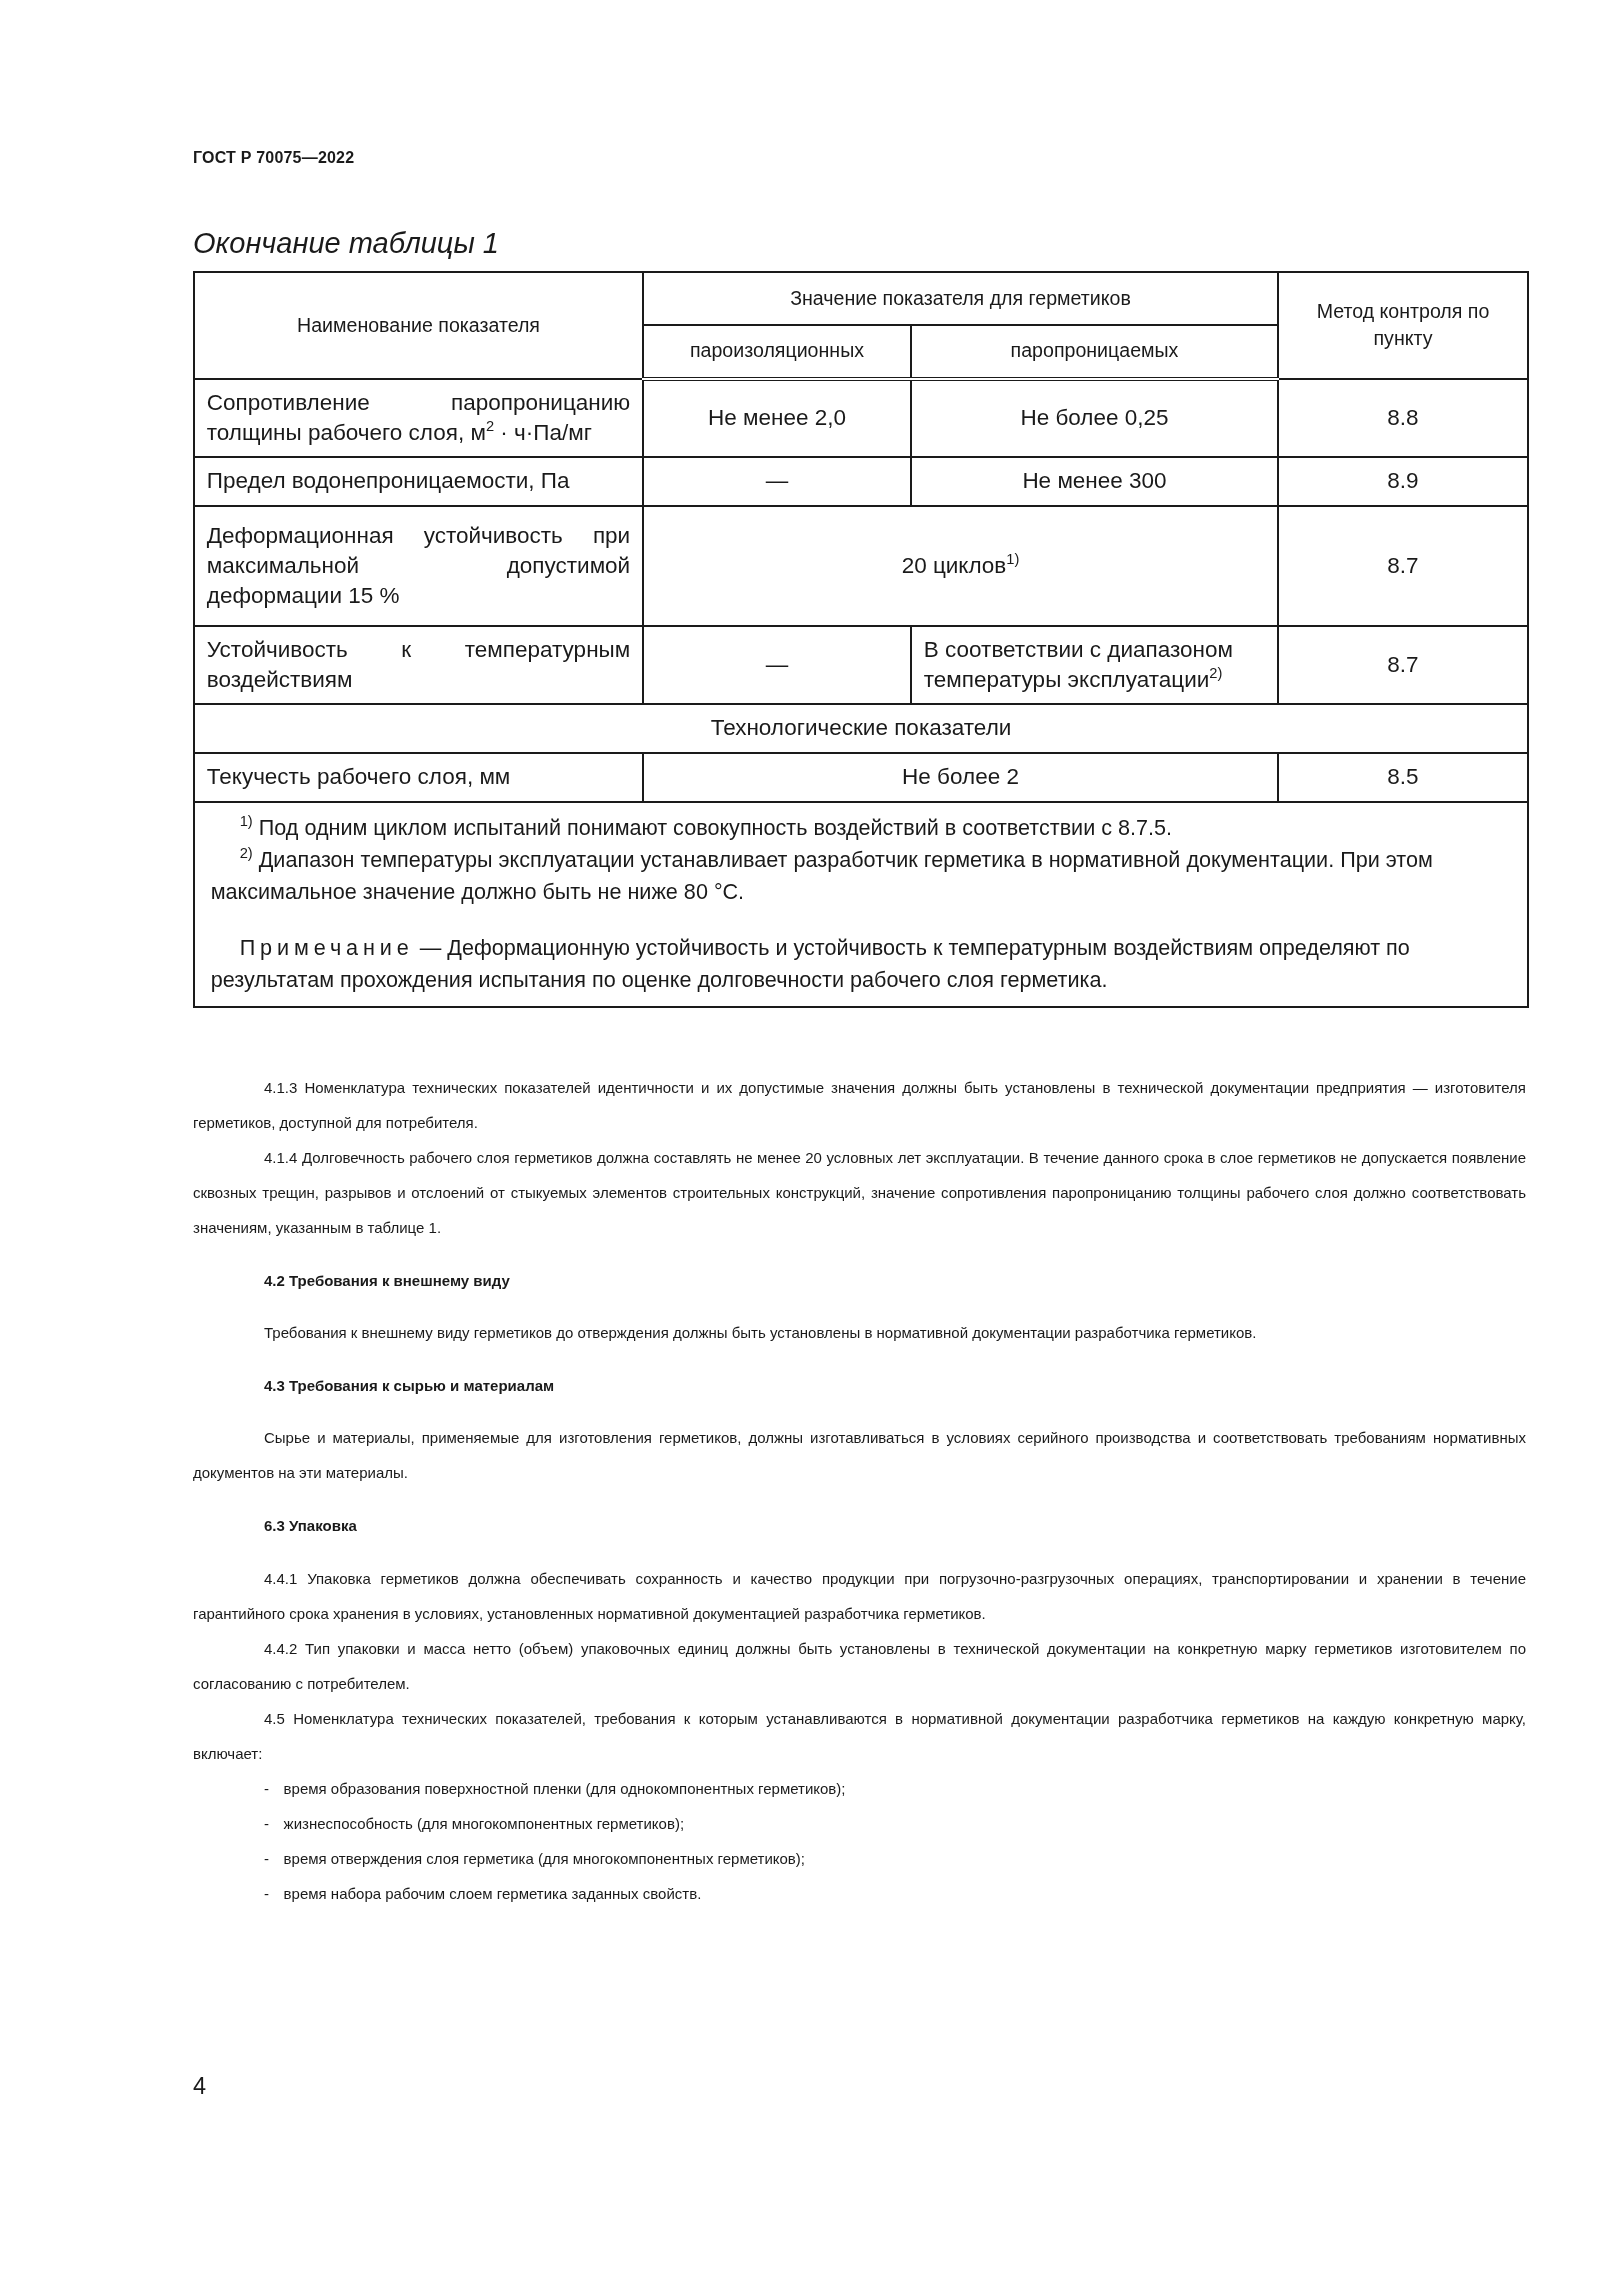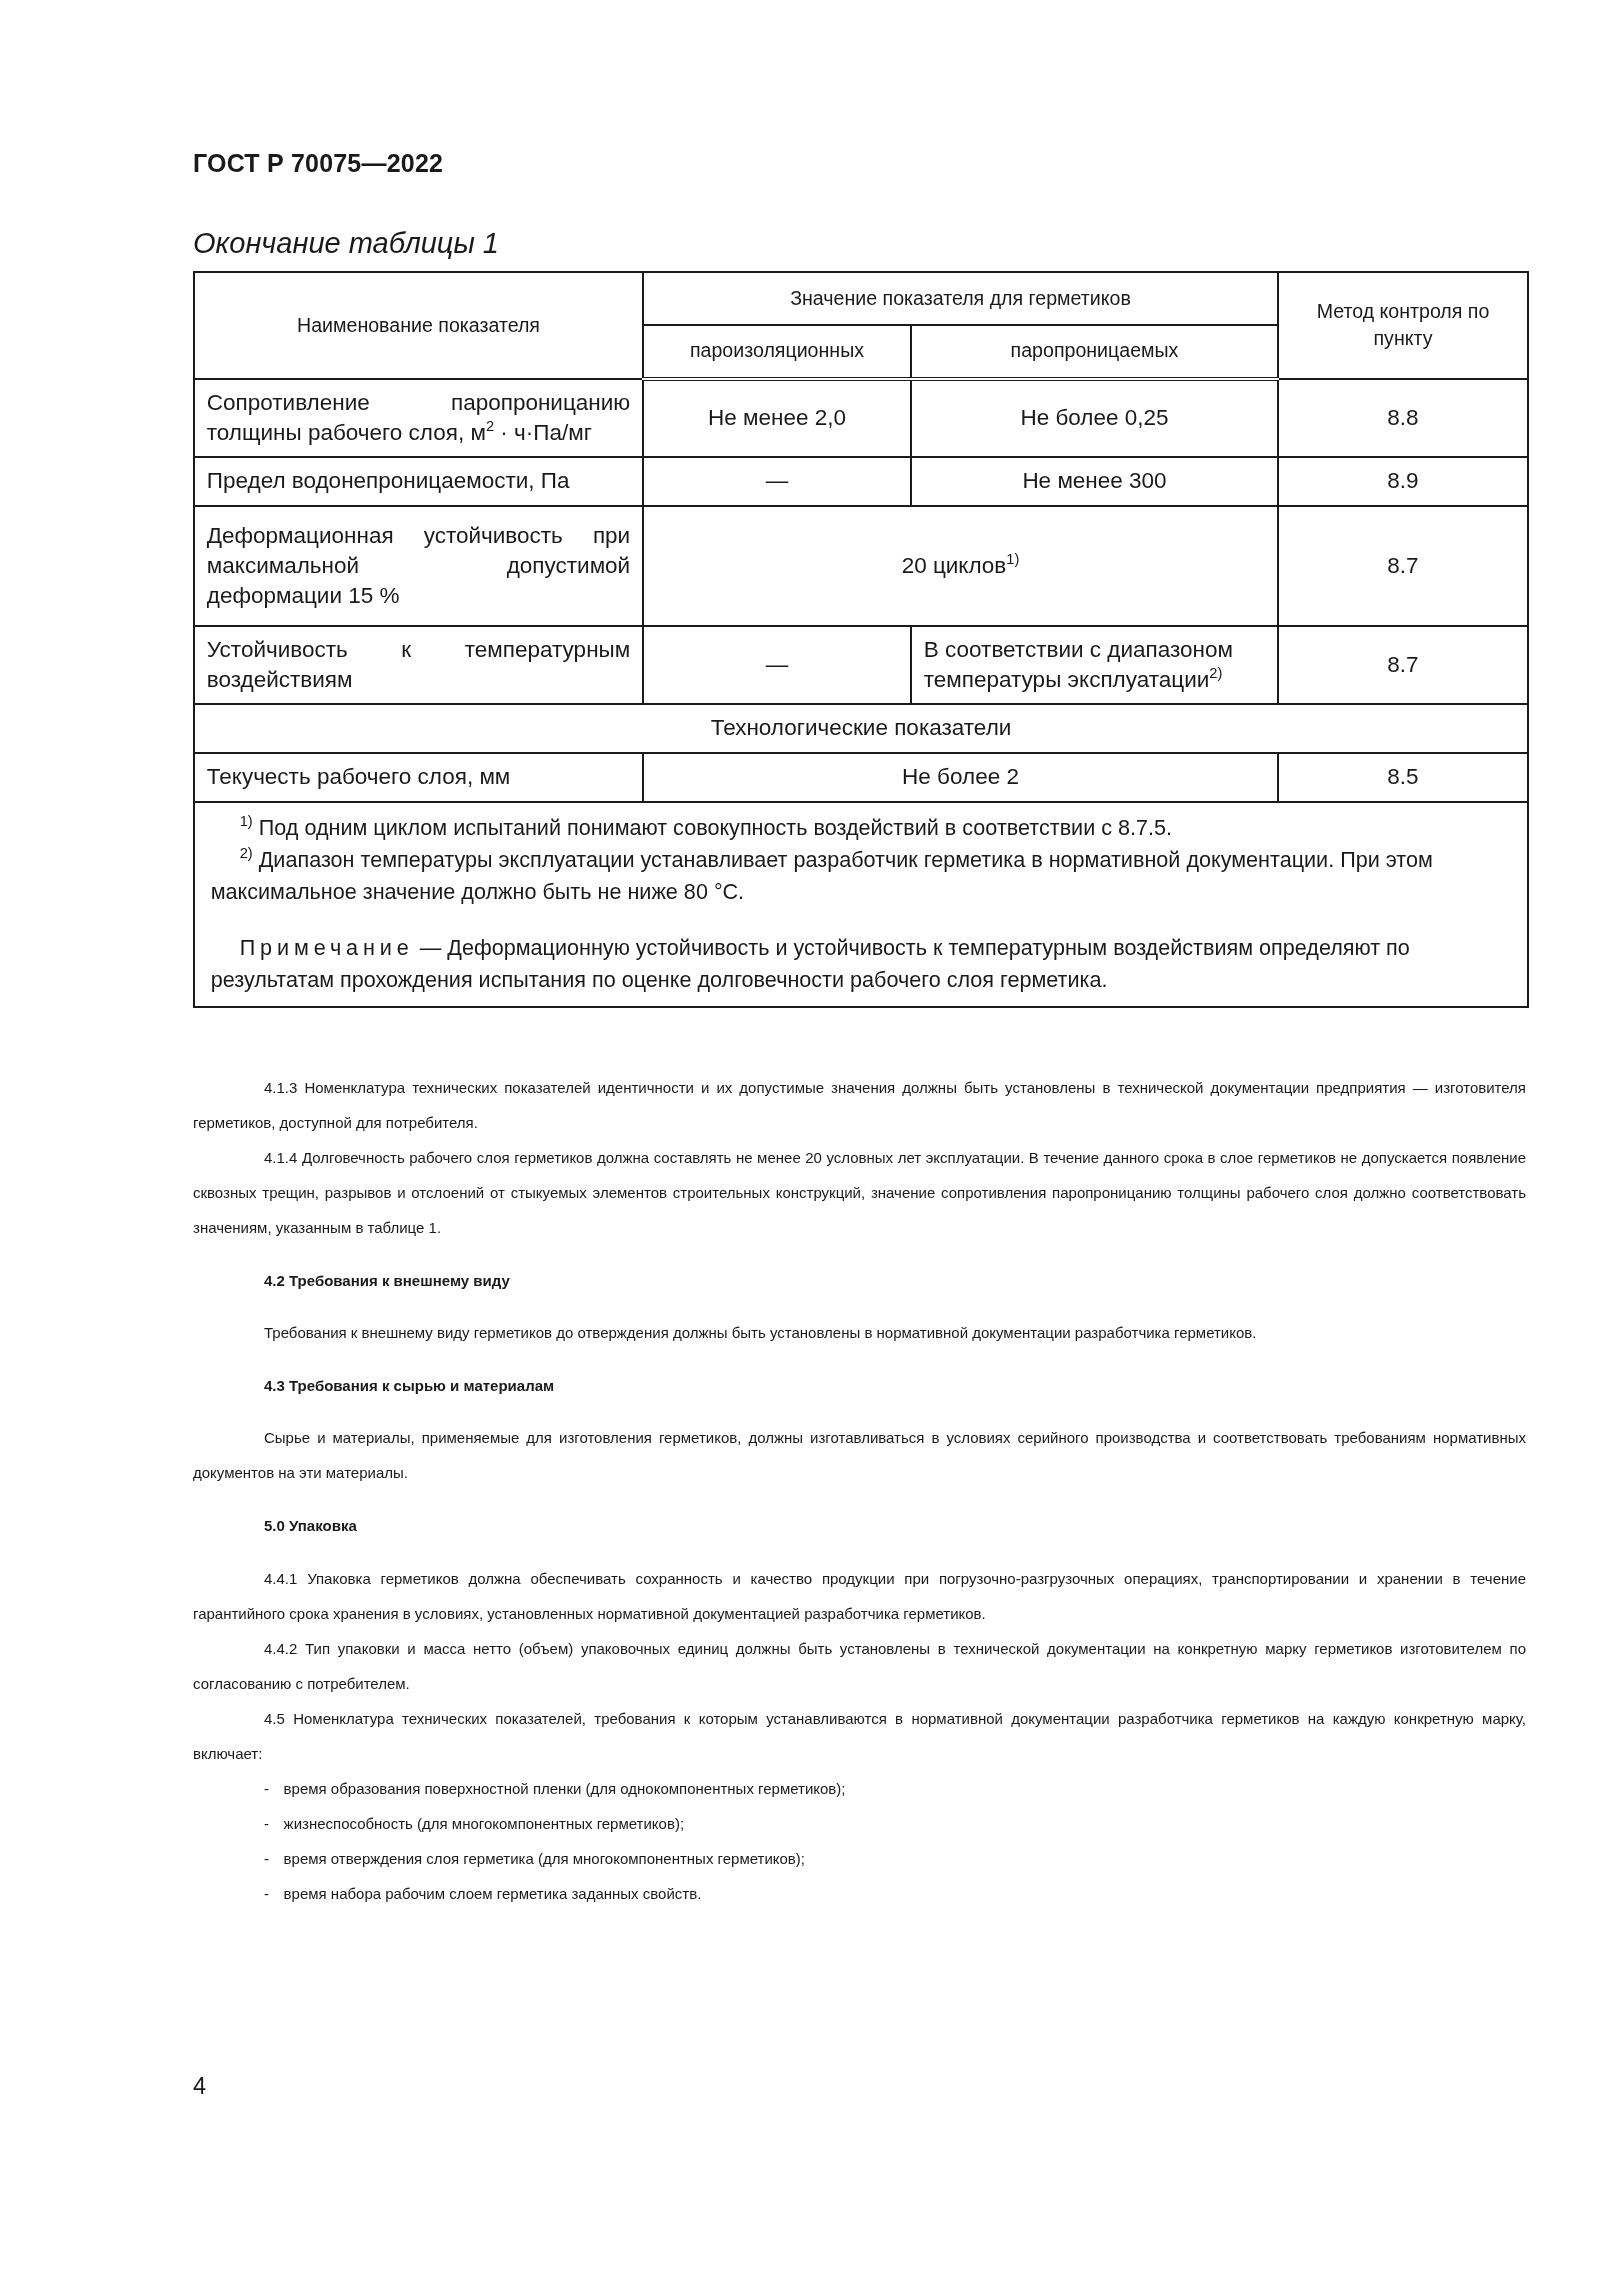--- a/index.html
+++ b/index.html
@@ -3,21 +3,21 @@
 <meta charset="utf-8">
 <style>
   html, body { margin: 0; padding: 0; background: #ffffff; }
   body {
     width: 1621px; height: 2293px; position: relative; overflow: hidden;
     font-family: "Liberation Sans", "DejaVu Sans", sans-serif;
     color: #1a1a1a;
   }
   .doc-code {
     position: absolute; left: 193px; top: 149px;
-    font-weight: bold; font-size: 25px; letter-spacing: 0.2px;
+    font-weight: bold; font-size: 16px; letter-spacing: 0.2px;
   }
   .table-caption {
     position: absolute; left: 193px; top: 227px;
     font-style: italic; font-size: 29px;
   }
   table.spec {
     position: absolute; left: 193px; top: 271px;
     width: 1333px; border-collapse: collapse;
     font-size: 22.5px; line-height: 30px;
     table-layout: fixed;
@@ -115,21 +115,21 @@
   </tbody>
 </table>
 
 <div class="body">
   <p class="para">4.1.3 Номенклатура технических показателей идентичности и их допустимые значения должны быть установлены в технической документации предприятия — изготовителя герметиков, доступной для потребителя.</p>
   <p class="para">4.1.4 Долговечность рабочего слоя герметиков должна составлять не менее 20 условных лет эксплуатации. В течение данного срока в слое герметиков не допускается появление сквозных трещин, разрывов и отслоений от стыкуемых элементов строительных конструкций, значение сопротивления паропроницанию толщины рабочего слоя должно соответствовать значениям, указанным в таблице 1.</p>
   <p class="heading">4.2 Требования к внешнему виду</p>
   <p class="para">Требования к внешнему виду герметиков до отверждения должны быть установлены в нормативной документации разработчика герметиков.</p>
   <p class="heading">4.3 Требования к сырью и материалам</p>
   <p class="para">Сырье и материалы, применяемые для изготовления герметиков, должны изготавливаться в условиях серийного производства и соответствовать требованиям нормативных документов на эти материалы.</p>
-  <p class="heading">5.0 Упаковка</p>
+  <p class="heading">6.3 Упаковка</p>
   <p class="para">4.4.1 Упаковка герметиков должна обеспечивать сохранность и качество продукции при погрузочно-разгрузочных операциях, транспортировании и хранении в течение гарантийного срока хранения в условиях, установленных нормативной документацией разработчика герметиков.</p>
   <p class="para">4.4.2 Тип упаковки и масса нетто (объем) упаковочных единиц должны быть установлены в технической документации на конкретную марку герметиков изготовителем по согласованию с потребителем.</p>
   <p class="para">4.5 Номенклатура технических показателей, требования к которым устанавливаются в нормативной документации разработчика герметиков на каждую конкретную марку, включает:</p>
   <p class="list-item"><span class="dash">-</span><span>время образования поверхностной пленки (для однокомпонентных герметиков);</span></p>
   <p class="list-item"><span class="dash">-</span><span>жизнеспособность (для многокомпонентных герметиков);</span></p>
   <p class="list-item"><span class="dash">-</span><span>время отверждения слоя герметика (для многокомпонентных герметиков);</span></p>
   <p class="list-item"><span class="dash">-</span><span>время набора рабочим слоем герметика заданных свойств.</span></p>
 </div>
 
 <div class="page-num">4</div>

